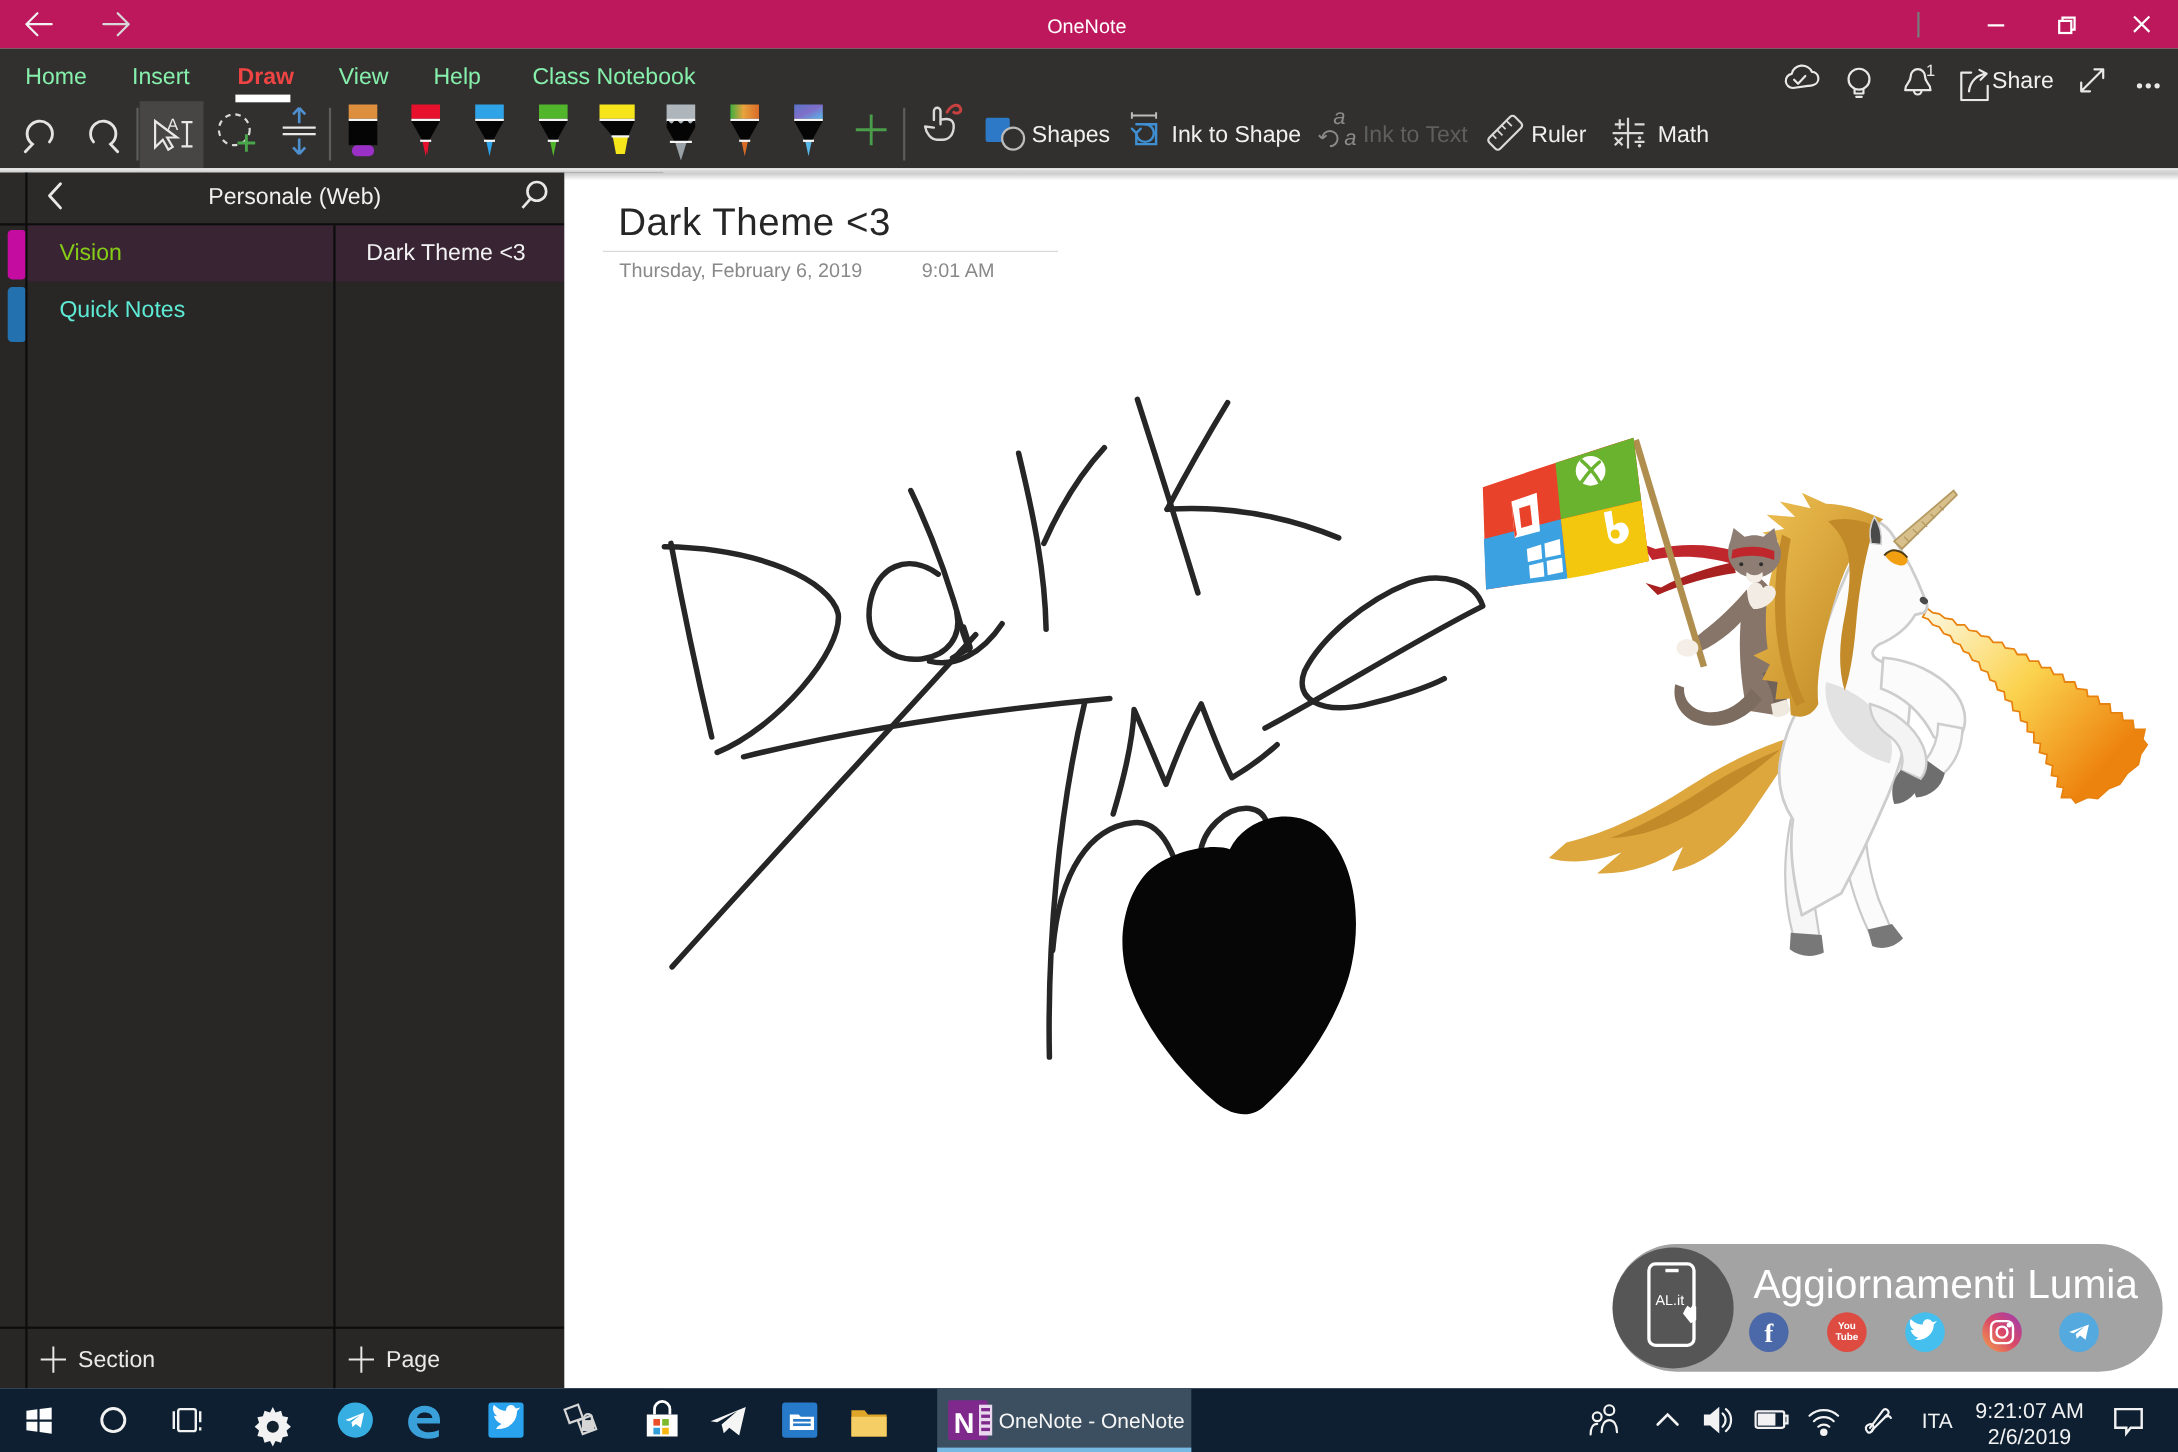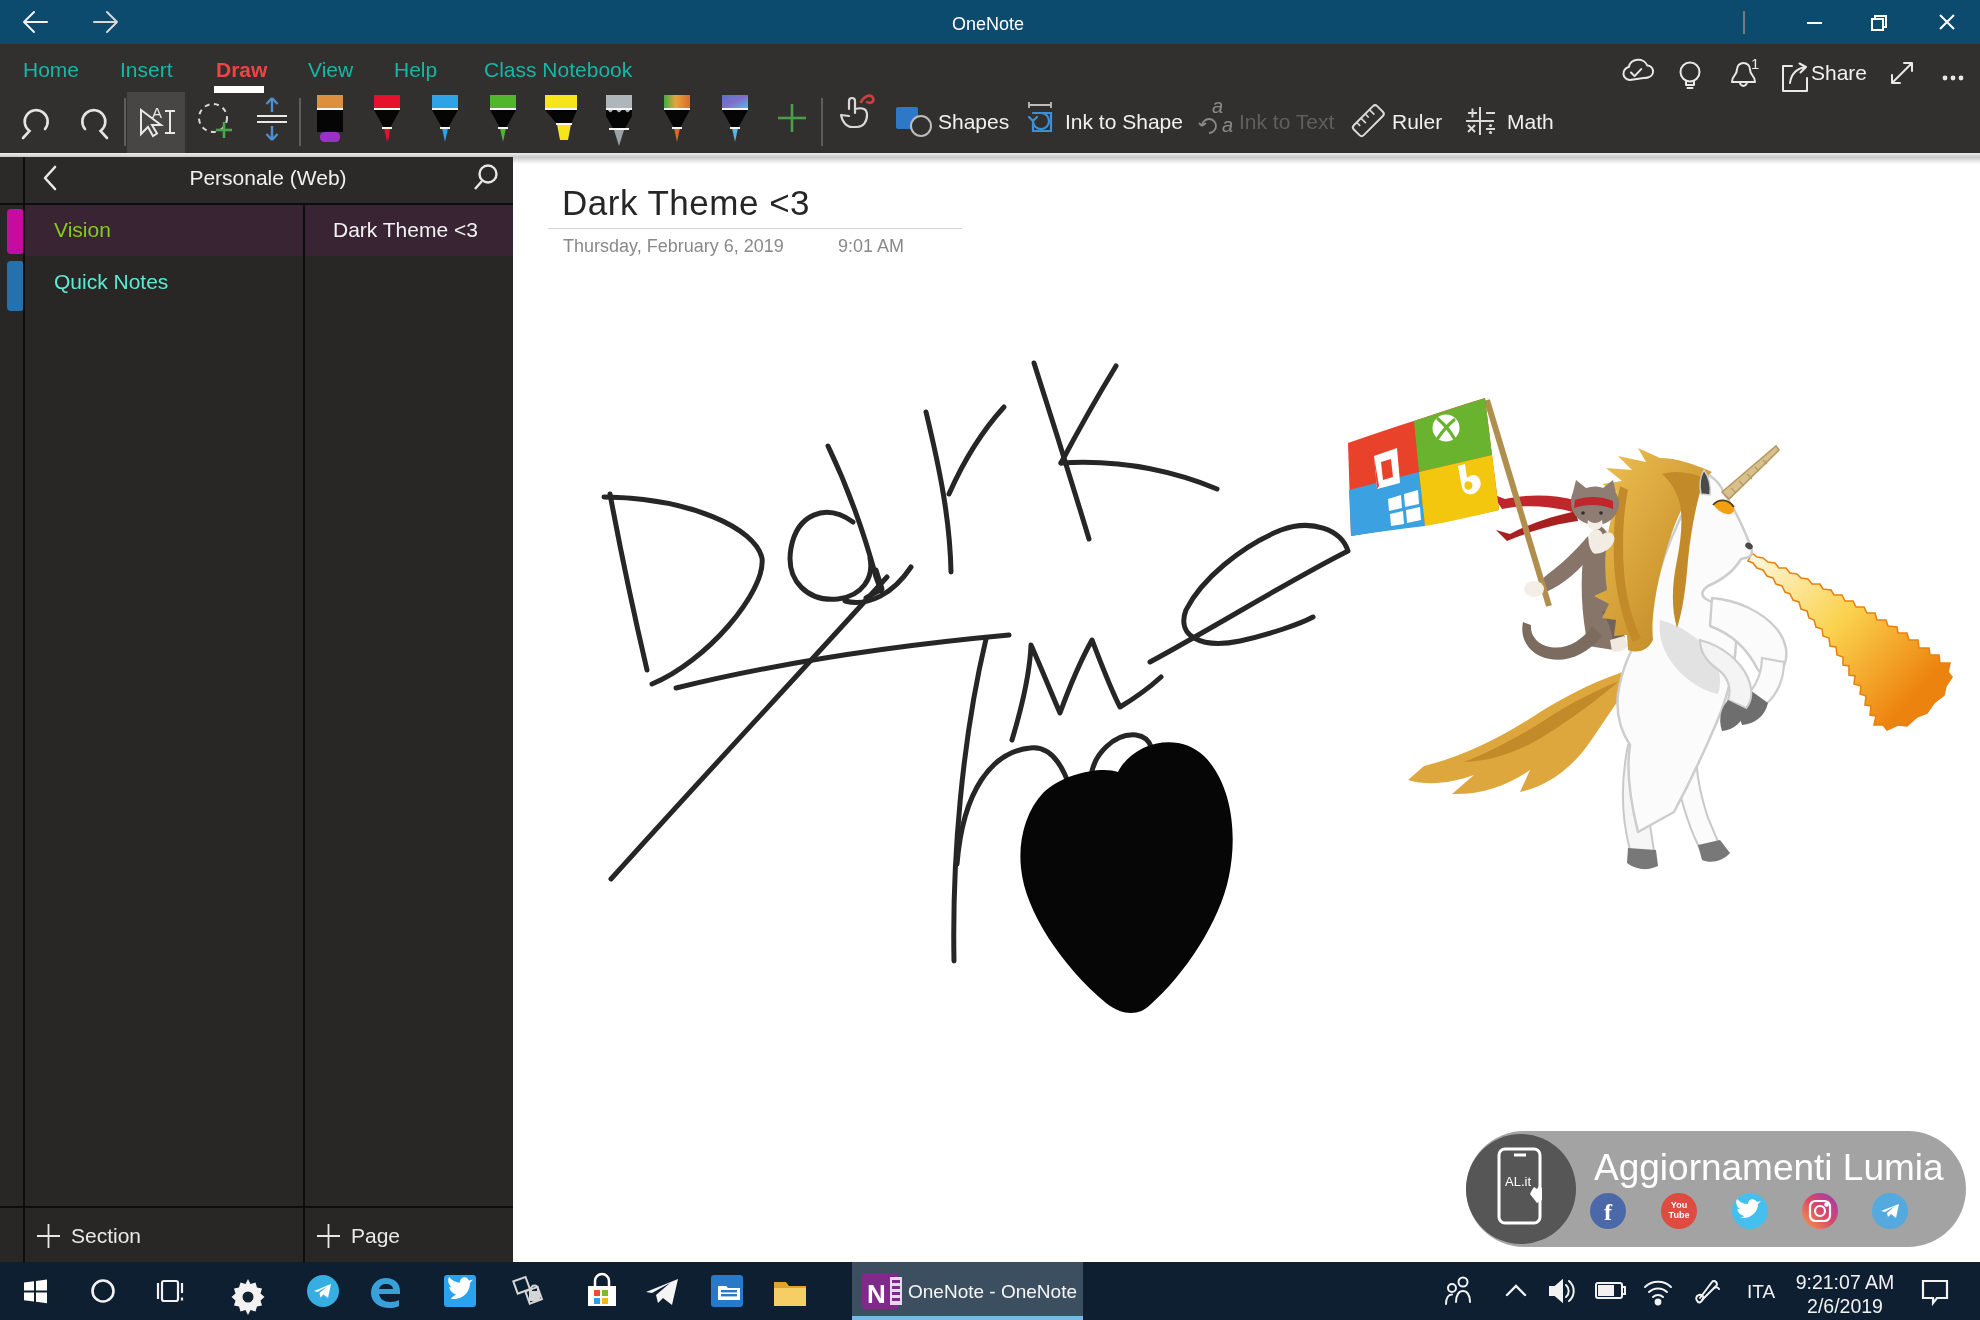--- a/index.html
+++ b/index.html
@@ -2,25 +2,25 @@
 <html><head>
 <meta charset="utf-8">
 <style>
   * { margin:0; padding:0; box-sizing:border-box; }
   html,body { width:1980px; height:1320px; overflow:hidden; background:#fff;
     font-family:"Liberation Sans", sans-serif; }
   .abs { position:absolute; }
   #stage { position:relative; width:1980px; height:1320px; }
 
   
-  #titlebar { position:absolute; left:0; top:0; width:1980px; height:44px; background:#0c4a6e; color:#fff; }
+  #titlebar { position:absolute; left:0; top:0; width:1980px; height:44px; background:#be185d; color:#fff; }
 
   
   #ribbon { position:absolute; left:0; top:44px; width:1980px; height:109px; background:#31302e; }
-  .menuitem { position:absolute; top:14px; font-size:21px; color:#14b8a6; }
+  .menuitem { position:absolute; top:14px; font-size:21px; color:#86efac; }
 
   
   #ribbonline { position:absolute; left:0; top:153px; width:1980px; height:4px; background:linear-gradient(#efefef,#c9c9c9); }
 
   
   #sidebar { position:absolute; left:0; top:157px; width:603px; height:1105px; background:#282726; color:#ededed; }
   .vline { position:absolute; background:#0d0d0d; width:2px; }
 
   
   #content { position:absolute; left:513px; top:157px; width:1467px; height:1105px; background:#ffffff; }

